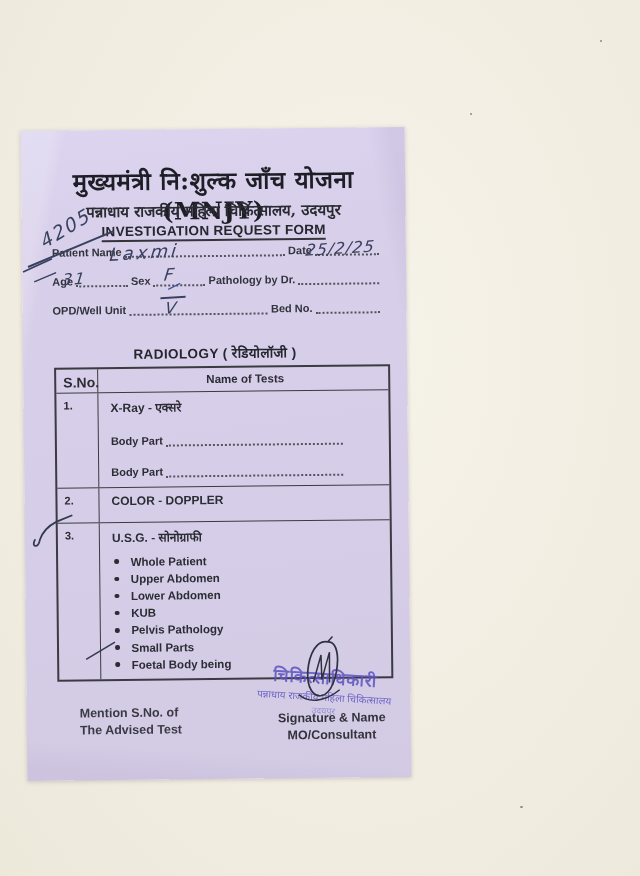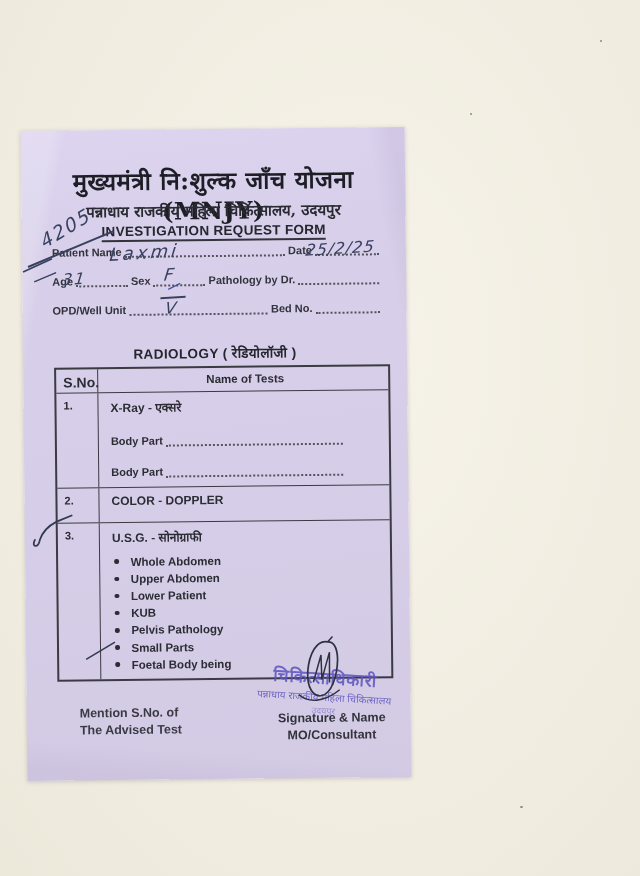--- a/index.html
+++ b/index.html
@@ -135,29 +135,29 @@
       <div class="c-sno">2.</div>
       <div class="c-test">COLOR - DOPPLER</div>
     </div>
     <div class="trow row-3">
       <div class="c-sno">3.</div>
       <div class="c-test">
         <div>U.S.G. -  सोनोग्राफी</div>
         <div class="usg-list">
           <div class="usg-item">
               <span class="bullet"></span>
-              <span>Whole Abdomen</span>
+              <span>Whole Patient</span>
             </div>
           <div class="usg-item">
               <span class="bullet"></span>
               <span>Upper Abdomen</span>
             </div>
           <div class="usg-item">
               <span class="bullet"></span>
-              <span>Lower Patient</span>
+              <span>Lower Abdomen</span>
             </div>
           <div class="usg-item">
               <span class="bullet"></span>
               <span>KUB</span>
             </div>
           <div class="usg-item">
               <span class="bullet"></span>
               <span>Pelvis Pathology</span>
             </div>
           <div class="usg-item">

